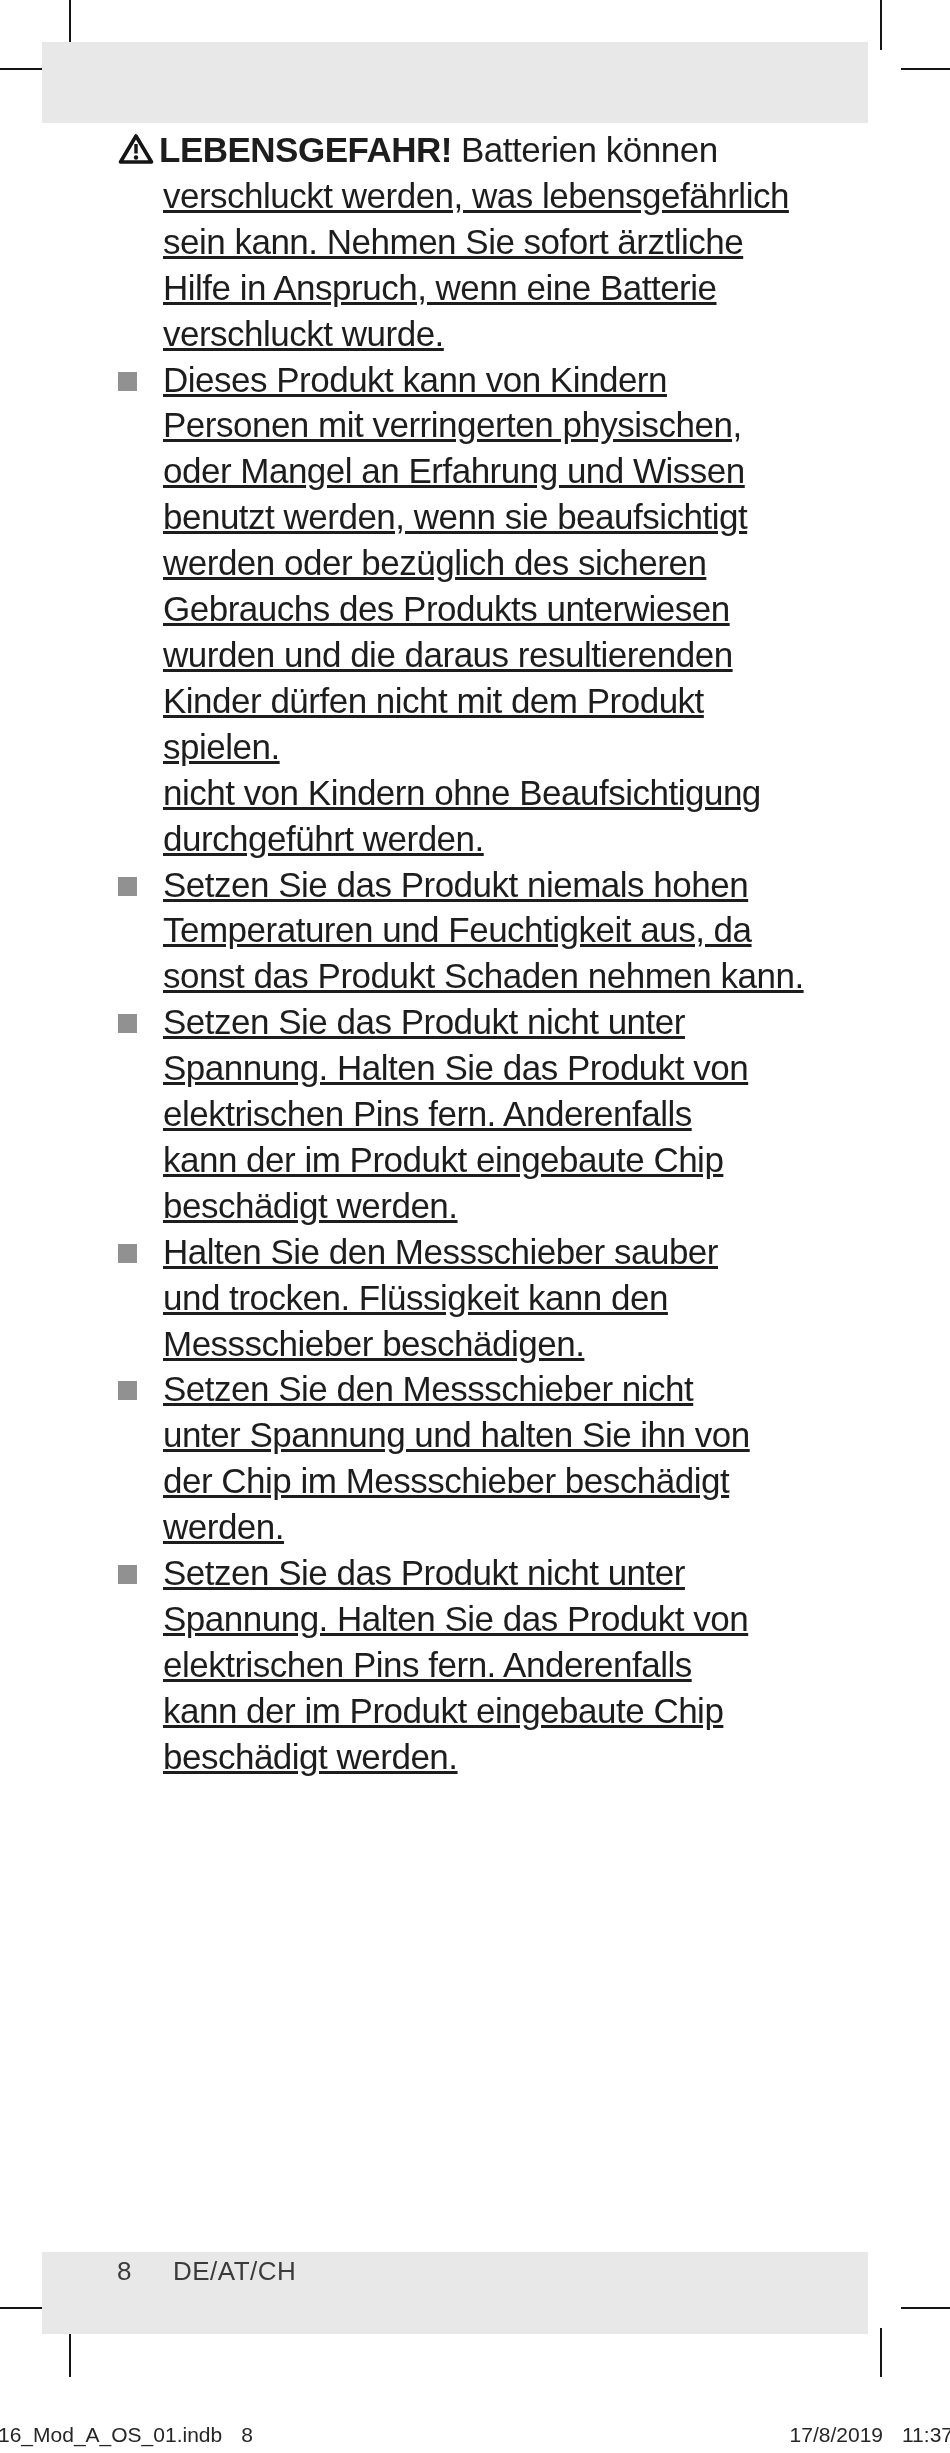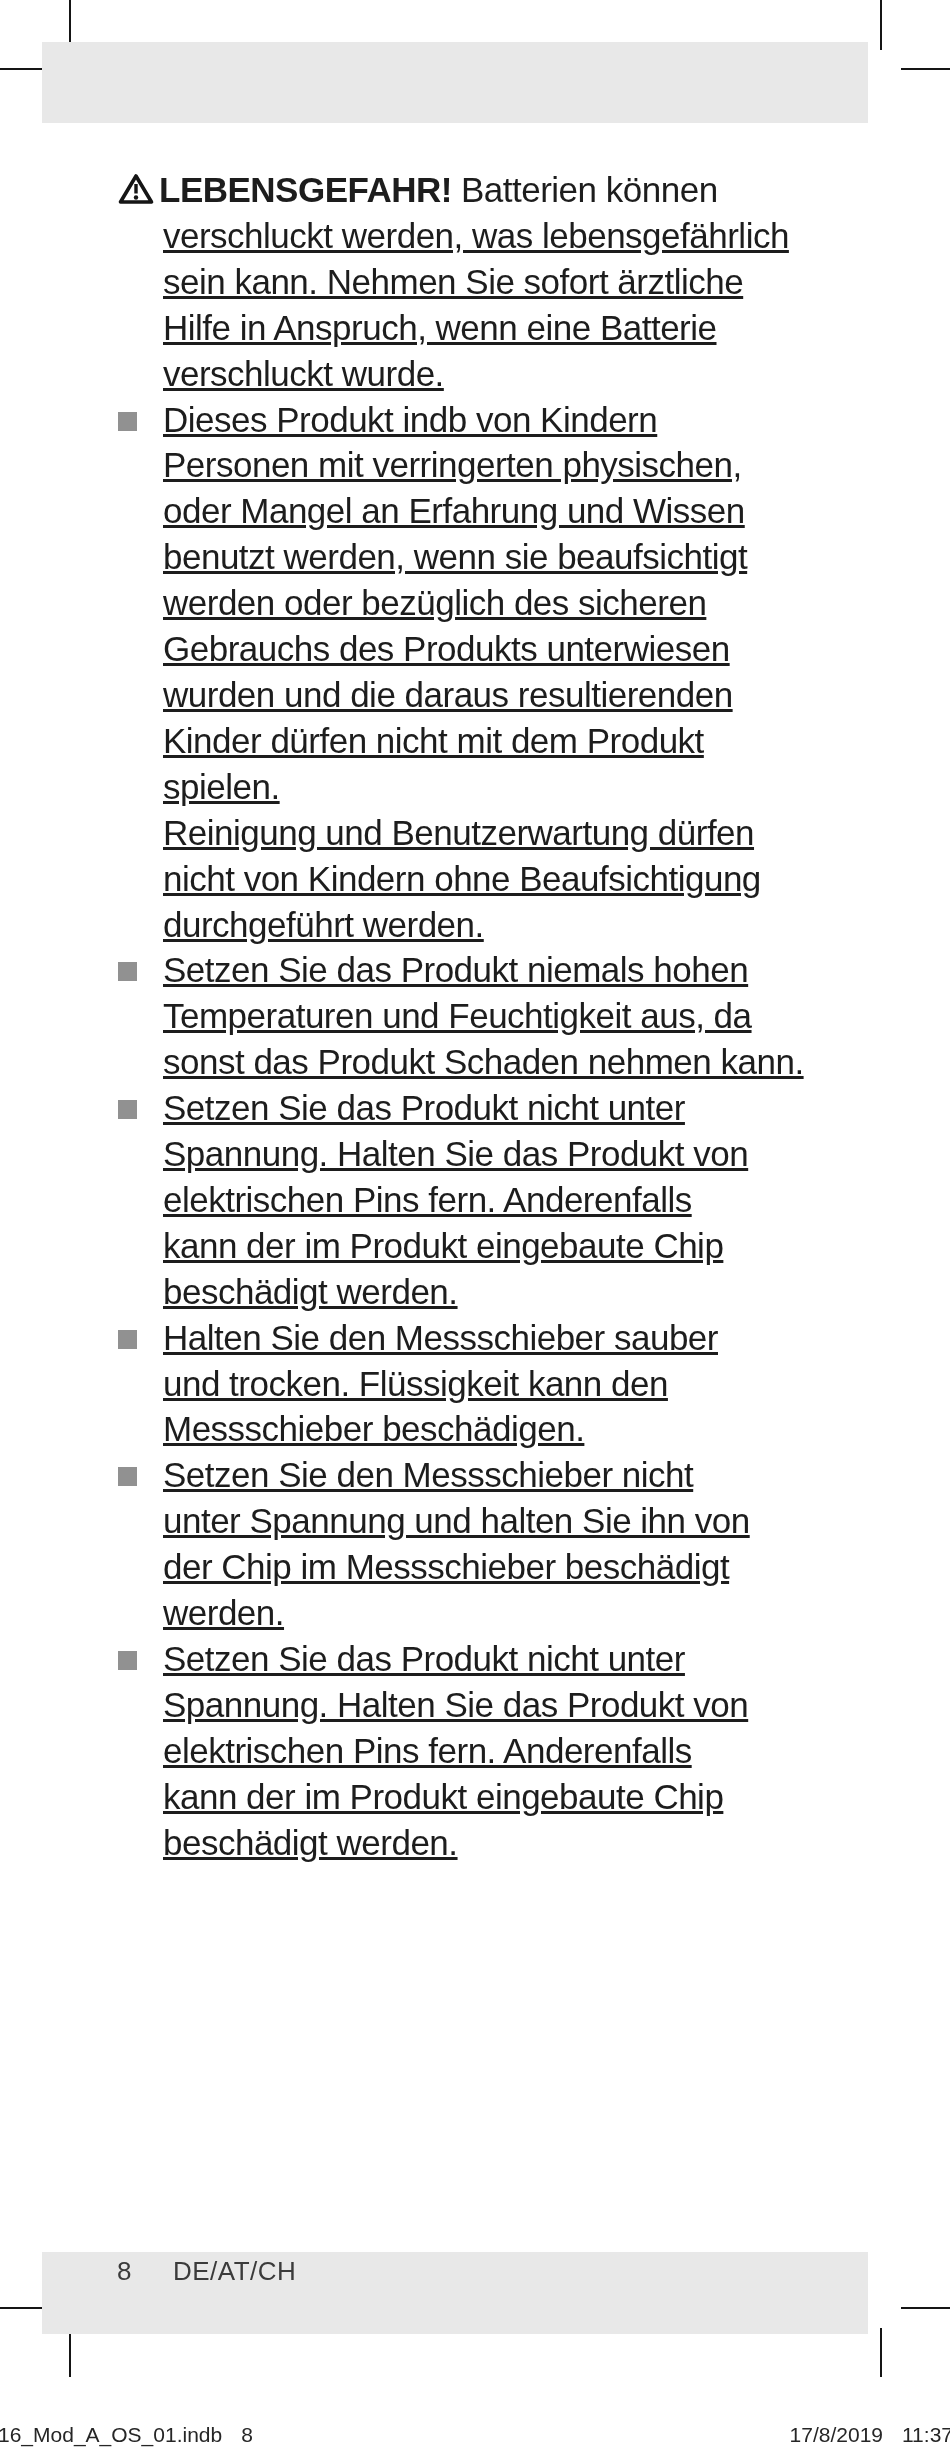--- a/index.html
+++ b/index.html
@@ -15,21 +15,21 @@
   .band{position:absolute;left:42px;width:826px;background:#e8e8e8;}
   .band.top{top:42px;height:81px;}
   .band.bottom{top:2252px;height:82px;}
   
   .textblock{
     position:absolute;left:118px;top:127px;width:790px;
     font-size:35px;line-height:45.9px;letter-spacing:-0.5px;color:#1d1d1d;
   }
   .tline{white-space:nowrap;text-decoration:underline;}
   .warning-item{padding-left:45px;}
-  .warning-first{text-indent:-45px;white-space:nowrap;margin-top:40px;}
+  .warning-first{text-indent:-45px;white-space:nowrap;}
   .warning-first svg{vertical-align:-3px;margin-right:5px;}
   .warn-title{font-weight:bold;letter-spacing:-0.5px;}
   .warn-rest{margin-left:9px;}
   .bullet-item{position:relative;padding-left:45px;}
   .bullet{
     position:absolute;left:0;top:15px;width:19px;height:19px;background:#919191;
   }
   
   .footer-row{position:absolute;left:75px;top:4px;font-size:26px;color:#3b3b3b;letter-spacing:0.5px;}
   .footer-region{margin-left:41px;}
@@ -67,30 +67,29 @@
         <div class="tline">verschluckt werden, was lebensgefährlich</div>
         <div class="tline">sein kann. Nehmen Sie sofort ärztliche</div>
         <div class="tline">Hilfe in Anspruch, wenn eine Batterie</div>
         <div class="tline">verschluckt wurde.</div>
       </div>
   </div>
 
   <div>
       <div class="bullet-item">
         <span class="bullet"></span>
-        <div class="tline">Dieses Produkt indb von Kindern</div>
+        <div class="tline">Dieses Produkt kann von Kindern</div>
         <div class="tline">Personen mit verringerten physischen,</div>
         <div class="tline">oder Mangel an Erfahrung und Wissen</div>
         <div class="tline">benutzt werden, wenn sie beaufsichtigt</div>
         <div class="tline">werden oder bezüglich des sicheren</div>
         <div class="tline">Gebrauchs des Produkts unterwiesen</div>
         <div class="tline">wurden und die daraus resultierenden</div>
         <div class="tline">Kinder dürfen nicht mit dem Produkt</div>
         <div class="tline">spielen.</div>
-        <div class="tline">Reinigung und Benutzerwartung dürfen</div>
         <div class="tline">nicht von Kindern ohne Beaufsichtigung</div>
         <div class="tline">durchgeführt werden.</div>
       </div>
       <div class="bullet-item">
         <span class="bullet"></span>
         <div class="tline">Setzen Sie das Produkt niemals hohen</div>
         <div class="tline">Temperaturen und Feuchtigkeit aus, da</div>
         <div class="tline">sonst das Produkt Schaden nehmen kann.</div>
       </div>
       <div class="bullet-item">

